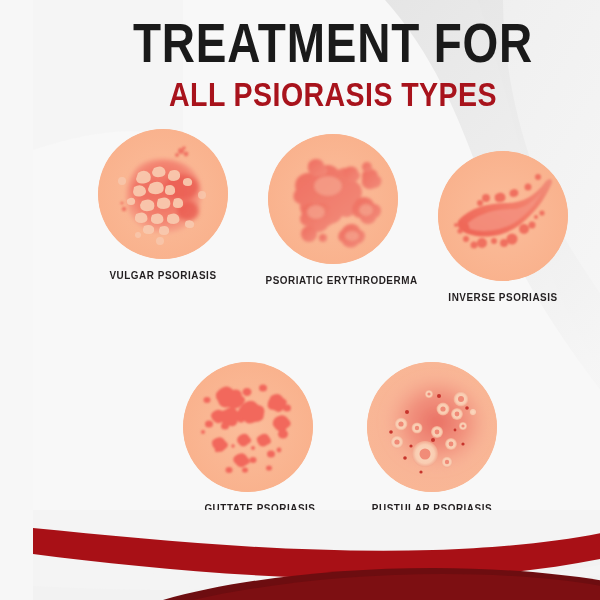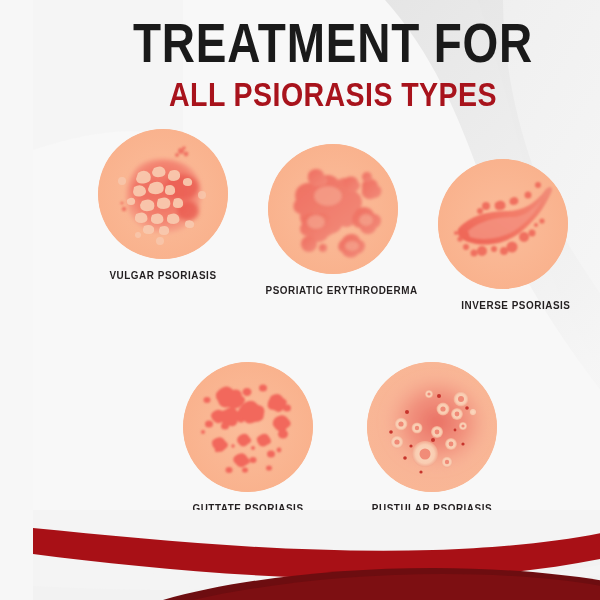--- a/index.html
+++ b/index.html
@@ -163,21 +163,21 @@
           <circle cx="24" cy="52" r="4"></circle>
             <circle cx="104" cy="66" r="4"></circle>
           <circle cx="62" cy="112" r="4"></circle>
             <circle cx="40" cy="106" r="3"></circle>
         </g>
       </svg>
     </div>
     <div class="caption">VULGAR PSORIASIS</div>
   </div>
 
-  <div class="card" style="left:225px;top:144px;">
+  <div class="card" style="left:225px;top:134px;">
     <div class="disc">
       <svg viewBox="0 0 130 130">
         <defs>
           <radialGradient id="e_base" cx="50%" cy="50%" r="55%">
             <stop offset="0%" stop-color="#fbbd9b"></stop>
             <stop offset="100%" stop-color="#f9b18c"></stop>
           </radialGradient>
           <linearGradient id="e_red" x1="0" y1="0" x2="1" y2="1">
             <stop offset="0%" stop-color="#ef6e60"></stop>
             <stop offset="100%" stop-color="#f28b79"></stop>
@@ -211,21 +211,21 @@
           <ellipse cx="60" cy="52" rx="14" ry="10"></ellipse>
           <ellipse cx="48" cy="78" rx="9" ry="7"></ellipse>
           <ellipse cx="98" cy="76" rx="7" ry="6"></ellipse>
           <ellipse cx="84" cy="102" rx="7" ry="5"></ellipse>
         </g>
       </svg>
     </div>
     <div class="caption">PSORIATIC ERYTHRODERMA</div>
   </div>
 
-  <div class="card" style="left:395px;top:159px;text-align:right;">
+  <div class="card" style="left:395px;top:151px;">
     <div class="disc">
       <svg viewBox="0 0 130 130">
         <defs>
           <radialGradient id="i_base" cx="50%" cy="50%" r="55%">
             <stop offset="0%" stop-color="#fbbd9b"></stop>
             <stop offset="100%" stop-color="#f9b18c"></stop>
           </radialGradient>
           <linearGradient id="i_red" x1="0" y1="1" x2="1" y2="0">
             <stop offset="0%" stop-color="#ee6254"></stop>
             <stop offset="55%" stop-color="#f37b68"></stop>
@@ -264,21 +264,21 @@
             <circle cx="18" cy="74" r="2"></circle>
             <circle cx="104" cy="62" r="2.6"></circle>
             <circle cx="98" cy="66" r="2"></circle>
           </g>
         </g>
       </svg>
     </div>
     <div class="caption">INVERSE PSORIASIS</div>
   </div>
 
-  <div class="card" style="left:140px;top:362px;">
+  <div class="card" style="left:140px;top:362px;text-align:right;">
     <div class="disc">
       <svg viewBox="0 0 130 130">
         <defs>
           <radialGradient id="g_base" cx="50%" cy="50%" r="55%">
             <stop offset="0%" stop-color="#fbbd9b"></stop>
             <stop offset="100%" stop-color="#f9b18c"></stop>
           </radialGradient>
           <filter id="g_blur">
               <feGaussianBlur stdDeviation="0.8"></feGaussianBlur>
             </filter>

